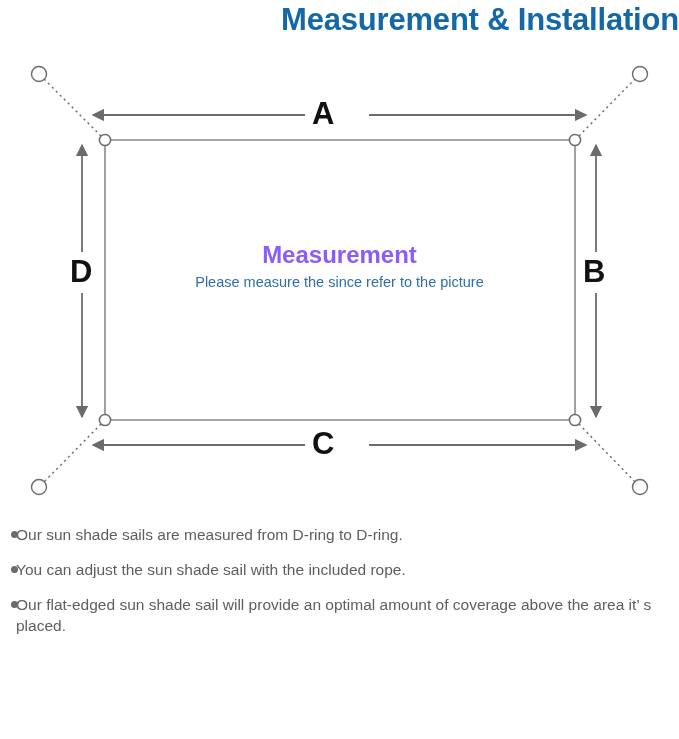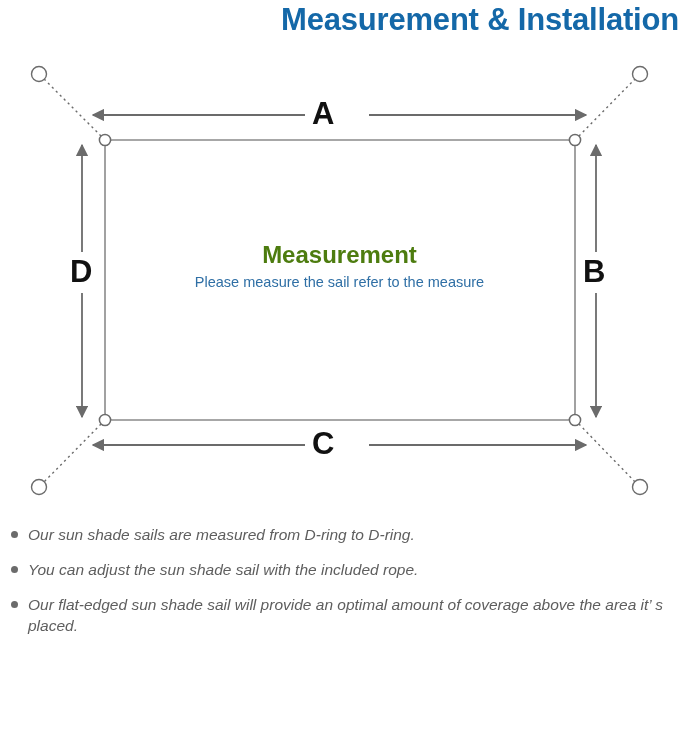--- a/index.html
+++ b/index.html
@@ -48,21 +48,21 @@
     position: absolute;
     left: 0;
     top: 195px;
     width: 679px;
     text-align: center;
     pointer-events: none;
   }
   .center-title {
     font-size: 24px;
     font-weight: bold;
-    color: #4d7c0f;
+    color: #8b5cf6;
     line-height: 30px;
   }
   .center-sub {
     font-size: 14.5px;
     font-weight: normal;
     color: #2f6fa5;
     line-height: 24px;
   }
 
   
@@ -83,26 +83,25 @@
 
   
   .notes {
     position: absolute;
     left: 0px;
     top: 524px;
     width: 679px;
   }
   .note {
     position: relative;
-    padding-left: 28px;
+    padding-left: 16px;
     margin-bottom: 14px;
     font-size: 15.5px;
     line-height: 21px;
     color: #5e5e5e;
-    font-style: italic;
   }
   .note .bullet {
     position: absolute;
     left: 11px;
     top: 7px;
     width: 7px;
     height: 7px;
     border-radius: 50%;
     background: #6b6b6b;
   }
@@ -152,21 +151,21 @@
     <line x1="596" y1="248" x2="596" y2="372" stroke="#6b6b6b" stroke-width="1.8" marker-end="url(#arrHead)"></line>
   </svg>
 
   <div class="dim-letter dim-a">A</div>
   <div class="dim-letter dim-b">B</div>
   <div class="dim-letter dim-c">C</div>
   <div class="dim-letter dim-d">D</div>
 
   <div class="center-block">
     <div class="center-title">Measurement</div>
-    <div class="center-sub">Please measure the sail refer to the measure</div>
+    <div class="center-sub">Please measure the since refer to the picture</div>
   </div>
 </div>
 
 <div class="notes">
   <div class="note">
     <span class="bullet"></span>
     <span>Our sun shade sails are measured from D-ring to D-ring.</span>
   </div>
   <div class="note">
     <span class="bullet"></span>

